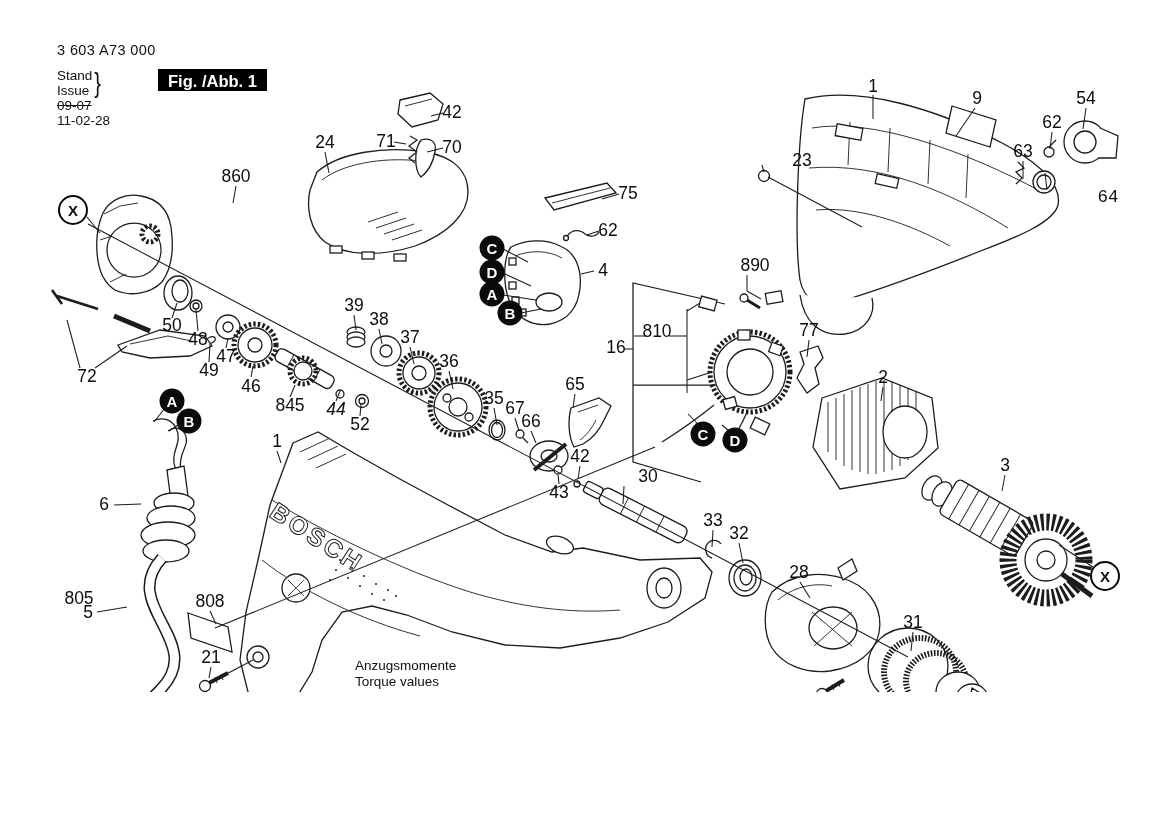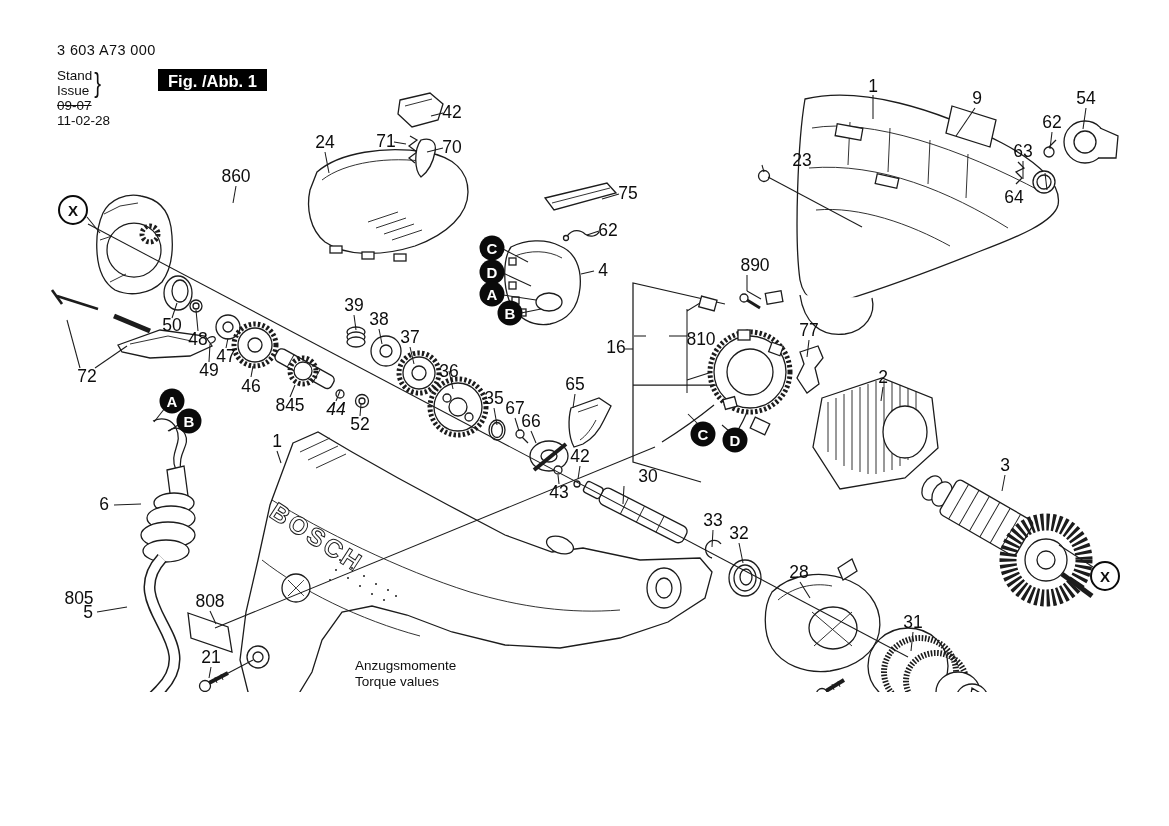--- a/index.html
+++ b/index.html
@@ -417,21 +417,21 @@
       <div class="callout num" data-name="part-callout-48" style="left: 198px; top: 340px;">48</div>
       <div class="callout num" data-name="part-callout-49" style="left: 209px; top: 371px;">49</div>
       <div class="callout num" data-name="part-callout-47" style="left: 226px; top: 357px;">47</div>
       <div class="callout num" data-name="part-callout-46" style="left: 251px; top: 387px;">46</div>
       <div class="callout num" data-name="part-callout-845" style="left: 290px; top: 406px;">845</div>
       <div class="callout num" data-name="part-callout-44" style="left: 336px; top: 410px; font-style: italic;">44</div>
       <div class="callout num" data-name="part-callout-52" style="left: 360px; top: 425px;">52</div>
       <div class="callout num" data-name="part-callout-39" style="left: 354px; top: 306px;">39</div>
       <div class="callout num" data-name="part-callout-38" style="left: 379px; top: 320px;">38</div>
       <div class="callout num" data-name="part-callout-37" style="left: 410px; top: 338px;">37</div>
-      <div class="callout num" data-name="part-callout-36" style="left: 449px; top: 362px; margin-top: 10px;">36</div>
+      <div class="callout num" data-name="part-callout-36" style="left: 449px; top: 362px;">36</div>
       <div class="callout num" data-name="part-callout-35" style="left: 494px; top: 399px;">35</div>
       <div class="callout num" data-name="part-callout-67" style="left: 515px; top: 409px;">67</div>
       <div class="callout num" data-name="part-callout-66" style="left: 531px; top: 422px;">66</div>
       <div class="callout num" data-name="part-callout-65" style="left: 575px; top: 385px;">65</div>
       <div class="callout num" data-name="part-callout-42" style="left: 580px; top: 457px;">42</div>
       <div class="callout num" data-name="part-callout-43" style="left: 559px; top: 493px;">43</div>
       <div class="callout num" data-name="part-callout-30" style="left: 624px; top: 477px; margin-left: 24px;">30</div>
       <div class="callout num" data-name="part-callout-33" style="left: 713px; top: 521px;">33</div>
       <div class="callout num" data-name="part-callout-32" style="left: 739px; top: 534px;">32</div>
       <div class="callout num" data-name="part-callout-28" style="left: 799px; top: 573px;">28</div>
@@ -447,23 +447,23 @@
       <div class="callout dark" data-name="ref-callout-C" style="left: 492px; top: 248px;">C</div>
       <div class="callout dark" data-name="ref-callout-D" style="left: 492px; top: 272px;">D</div>
       <div class="callout dark" data-name="ref-callout-A" style="left: 492px; top: 294px;">A</div>
       <div class="callout dark" data-name="ref-callout-B" style="left: 510px; top: 313px;">B</div>
       <div class="callout num" data-name="part-callout-23" style="left: 762px; top: 161px; margin-left: 40px;">23</div>
       <div class="callout num" data-name="part-callout-1" style="left: 873px; top: 87px;">1</div>
       <div class="callout num" data-name="part-callout-9" style="left: 977px; top: 99px;">9</div>
       <div class="callout num" data-name="part-callout-62" style="left: 1052px; top: 123px;">62</div>
       <div class="callout num" data-name="part-callout-54" style="left: 1086px; top: 99px;">54</div>
       <div class="callout num" data-name="part-callout-63" style="left: 1023px; top: 152px;">63</div>
-      <div class="callout num" data-name="part-callout-64" style="left: 1014px; top: 198px;">64</div>
+      <div class="callout num" data-name="part-callout-64" style="left: 1108px; top: 198px; font-family: Liberation Mono, monospace;">64</div>
       <div class="callout num" data-name="part-callout-890" style="left: 755px; top: 266px;">890</div>
-      <div class="callout num" data-name="part-callout-810" style="left: 657px; top: 340px; margin-left: 44px;">810</div>
+      <div class="callout num" data-name="part-callout-810" style="left: 657px; top: 332px;">810</div>
       <div class="callout num" data-name="part-callout-16" style="left: 616px; top: 348px;">16</div>
       <div class="callout num" data-name="part-callout-77" style="left: 809px; top: 331px;">77</div>
       <div class="callout num" data-name="part-callout-2" style="left: 883px; top: 378px;">2</div>
       <div class="callout num" data-name="part-callout-3" style="left: 1005px; top: 466px;">3</div>
       <div class="callout ring" data-name="ref-callout-X" style="left: 1105px; top: 576px;">X</div>
       <div class="callout dark" data-name="ref-callout-C" style="left: 703px; top: 434px;">C</div>
       <div class="callout dark" data-name="ref-callout-D" style="left: 735px; top: 440px;">D</div>
       <div class="callout dark" data-name="ref-callout-A" style="left: 172px; top: 401px;">A</div>
       <div class="callout dark" data-name="ref-callout-B" style="left: 189px; top: 421px;">B</div>
       <div class="callout num" data-name="part-callout-6" style="left: 104px; top: 505px;">6</div>

